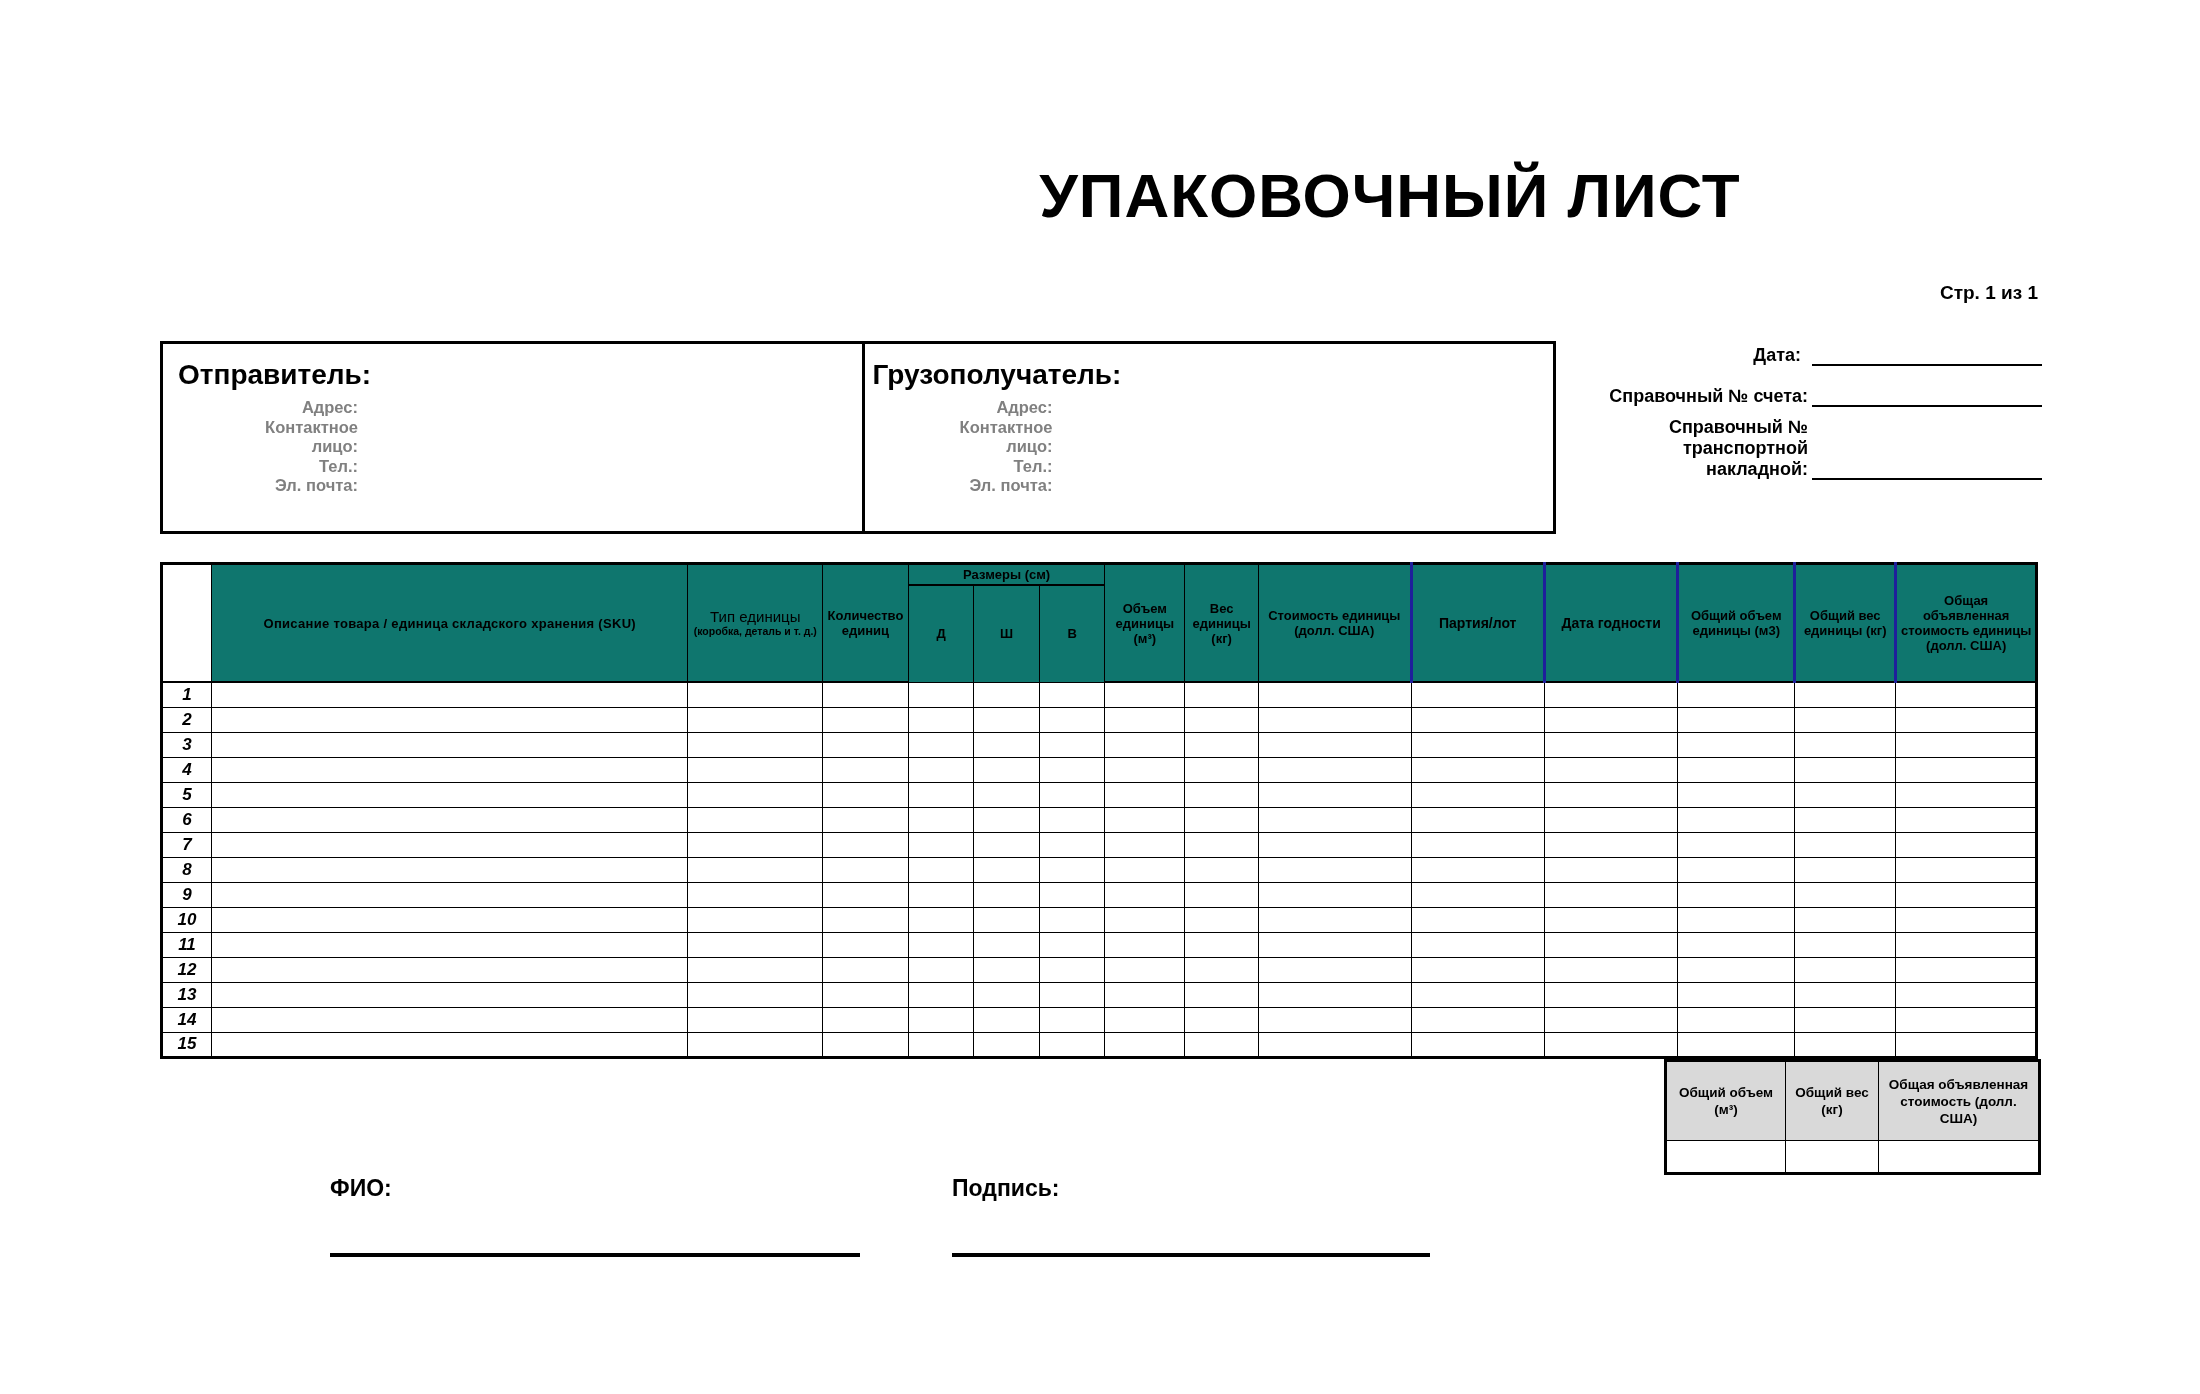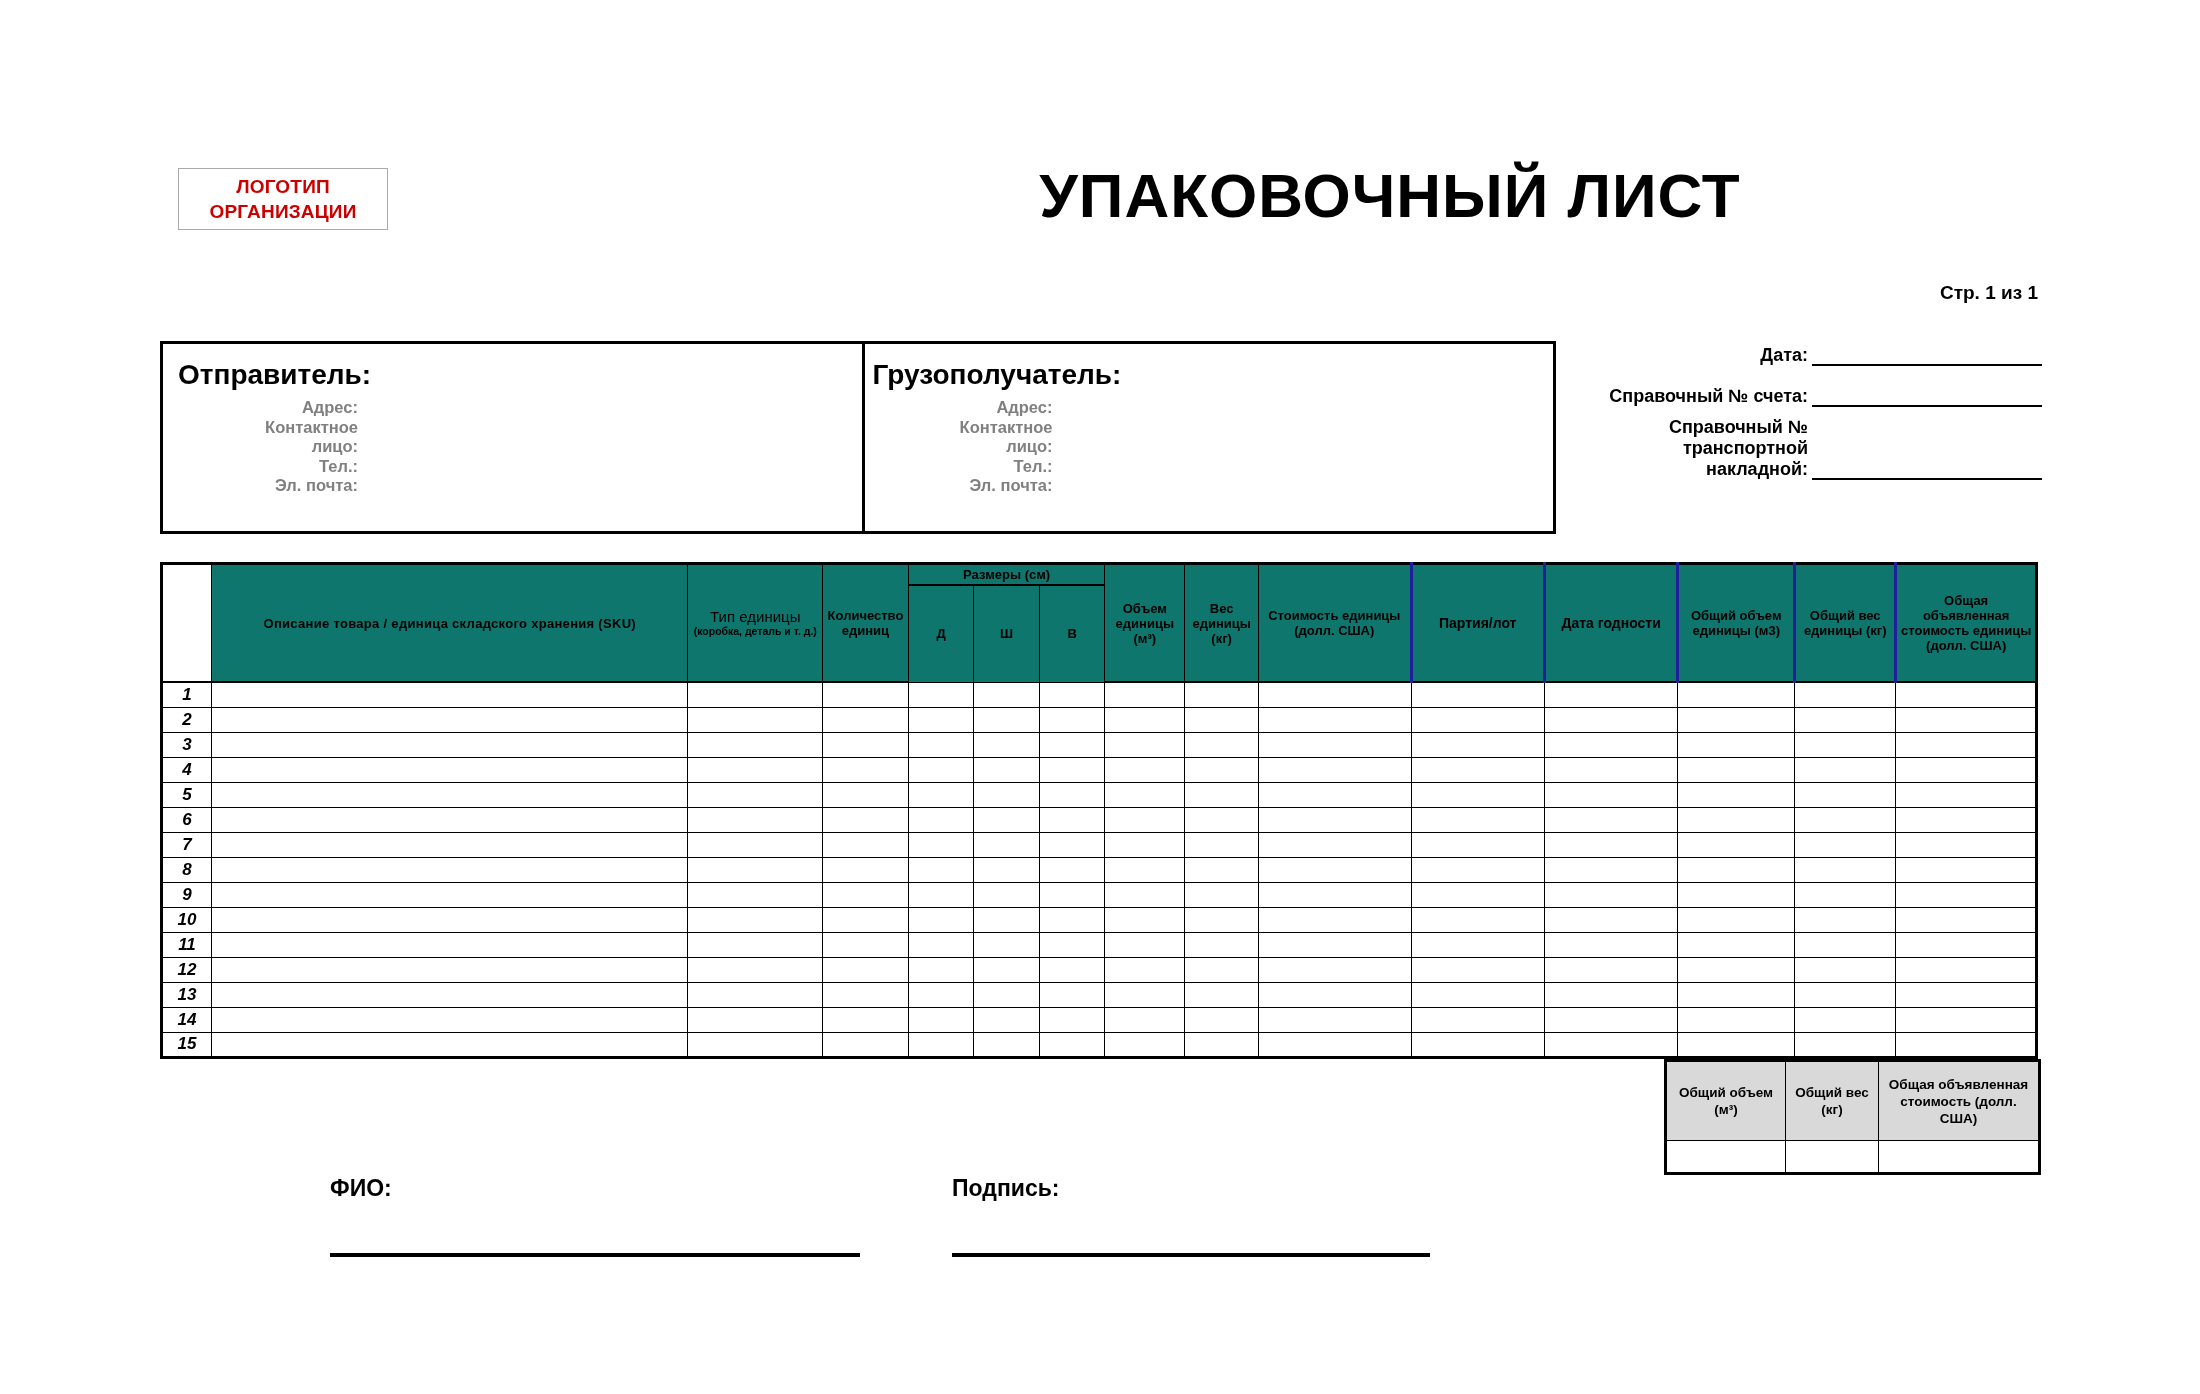--- a/index.html
+++ b/index.html
@@ -121,21 +121,21 @@
     line-height: 21px;
     padding-right: 4px;
     white-space: pre-line;
   }
   .meta-line {
     width: 230px;
     border-bottom: 2.5px solid #000;
     height: 100%;
     flex: 0 0 230px;
   }
-  .meta-row.r1 { margin-top: 4px; }
+  .meta-row.r1 { margin-top: 4px; gap: 7px; }
   .meta-row.r2 { margin-top: 20px; justify-content: flex-end; }
   .meta-row.r3 { margin-top: 2px; }
 
   
   .grid {
     position: absolute;
     left: 160px;
     top: 562px;
     width: 1878px;
     border-collapse: collapse;
@@ -223,24 +223,20 @@
     margin-top: 52px;
   }
   .sig-fio { left: 330px; top: 0; width: 530px; }
   .sig-sign { left: 952px; top: 0; width: 478px; }
 </style>
 </head>
 <body>
 
 <div class="page">
 
-  <div class="logo-box">
-    <div class="logo-line">ЛОГОТИП</div>
-    <div class="logo-line">ОРГАНИЗАЦИИ</div>
-  </div>
 
   <div class="doc-title">УПАКОВОЧНЫЙ ЛИСТ</div>
 
   <div class="page-indicator">Стр. 1 из 1</div>
 
   <div class="parties">
     <div class="party">
       <div class="party-title">Отправитель:</div>
       <div class="party-fields">
         <div class="party-field">Адрес:</div>

